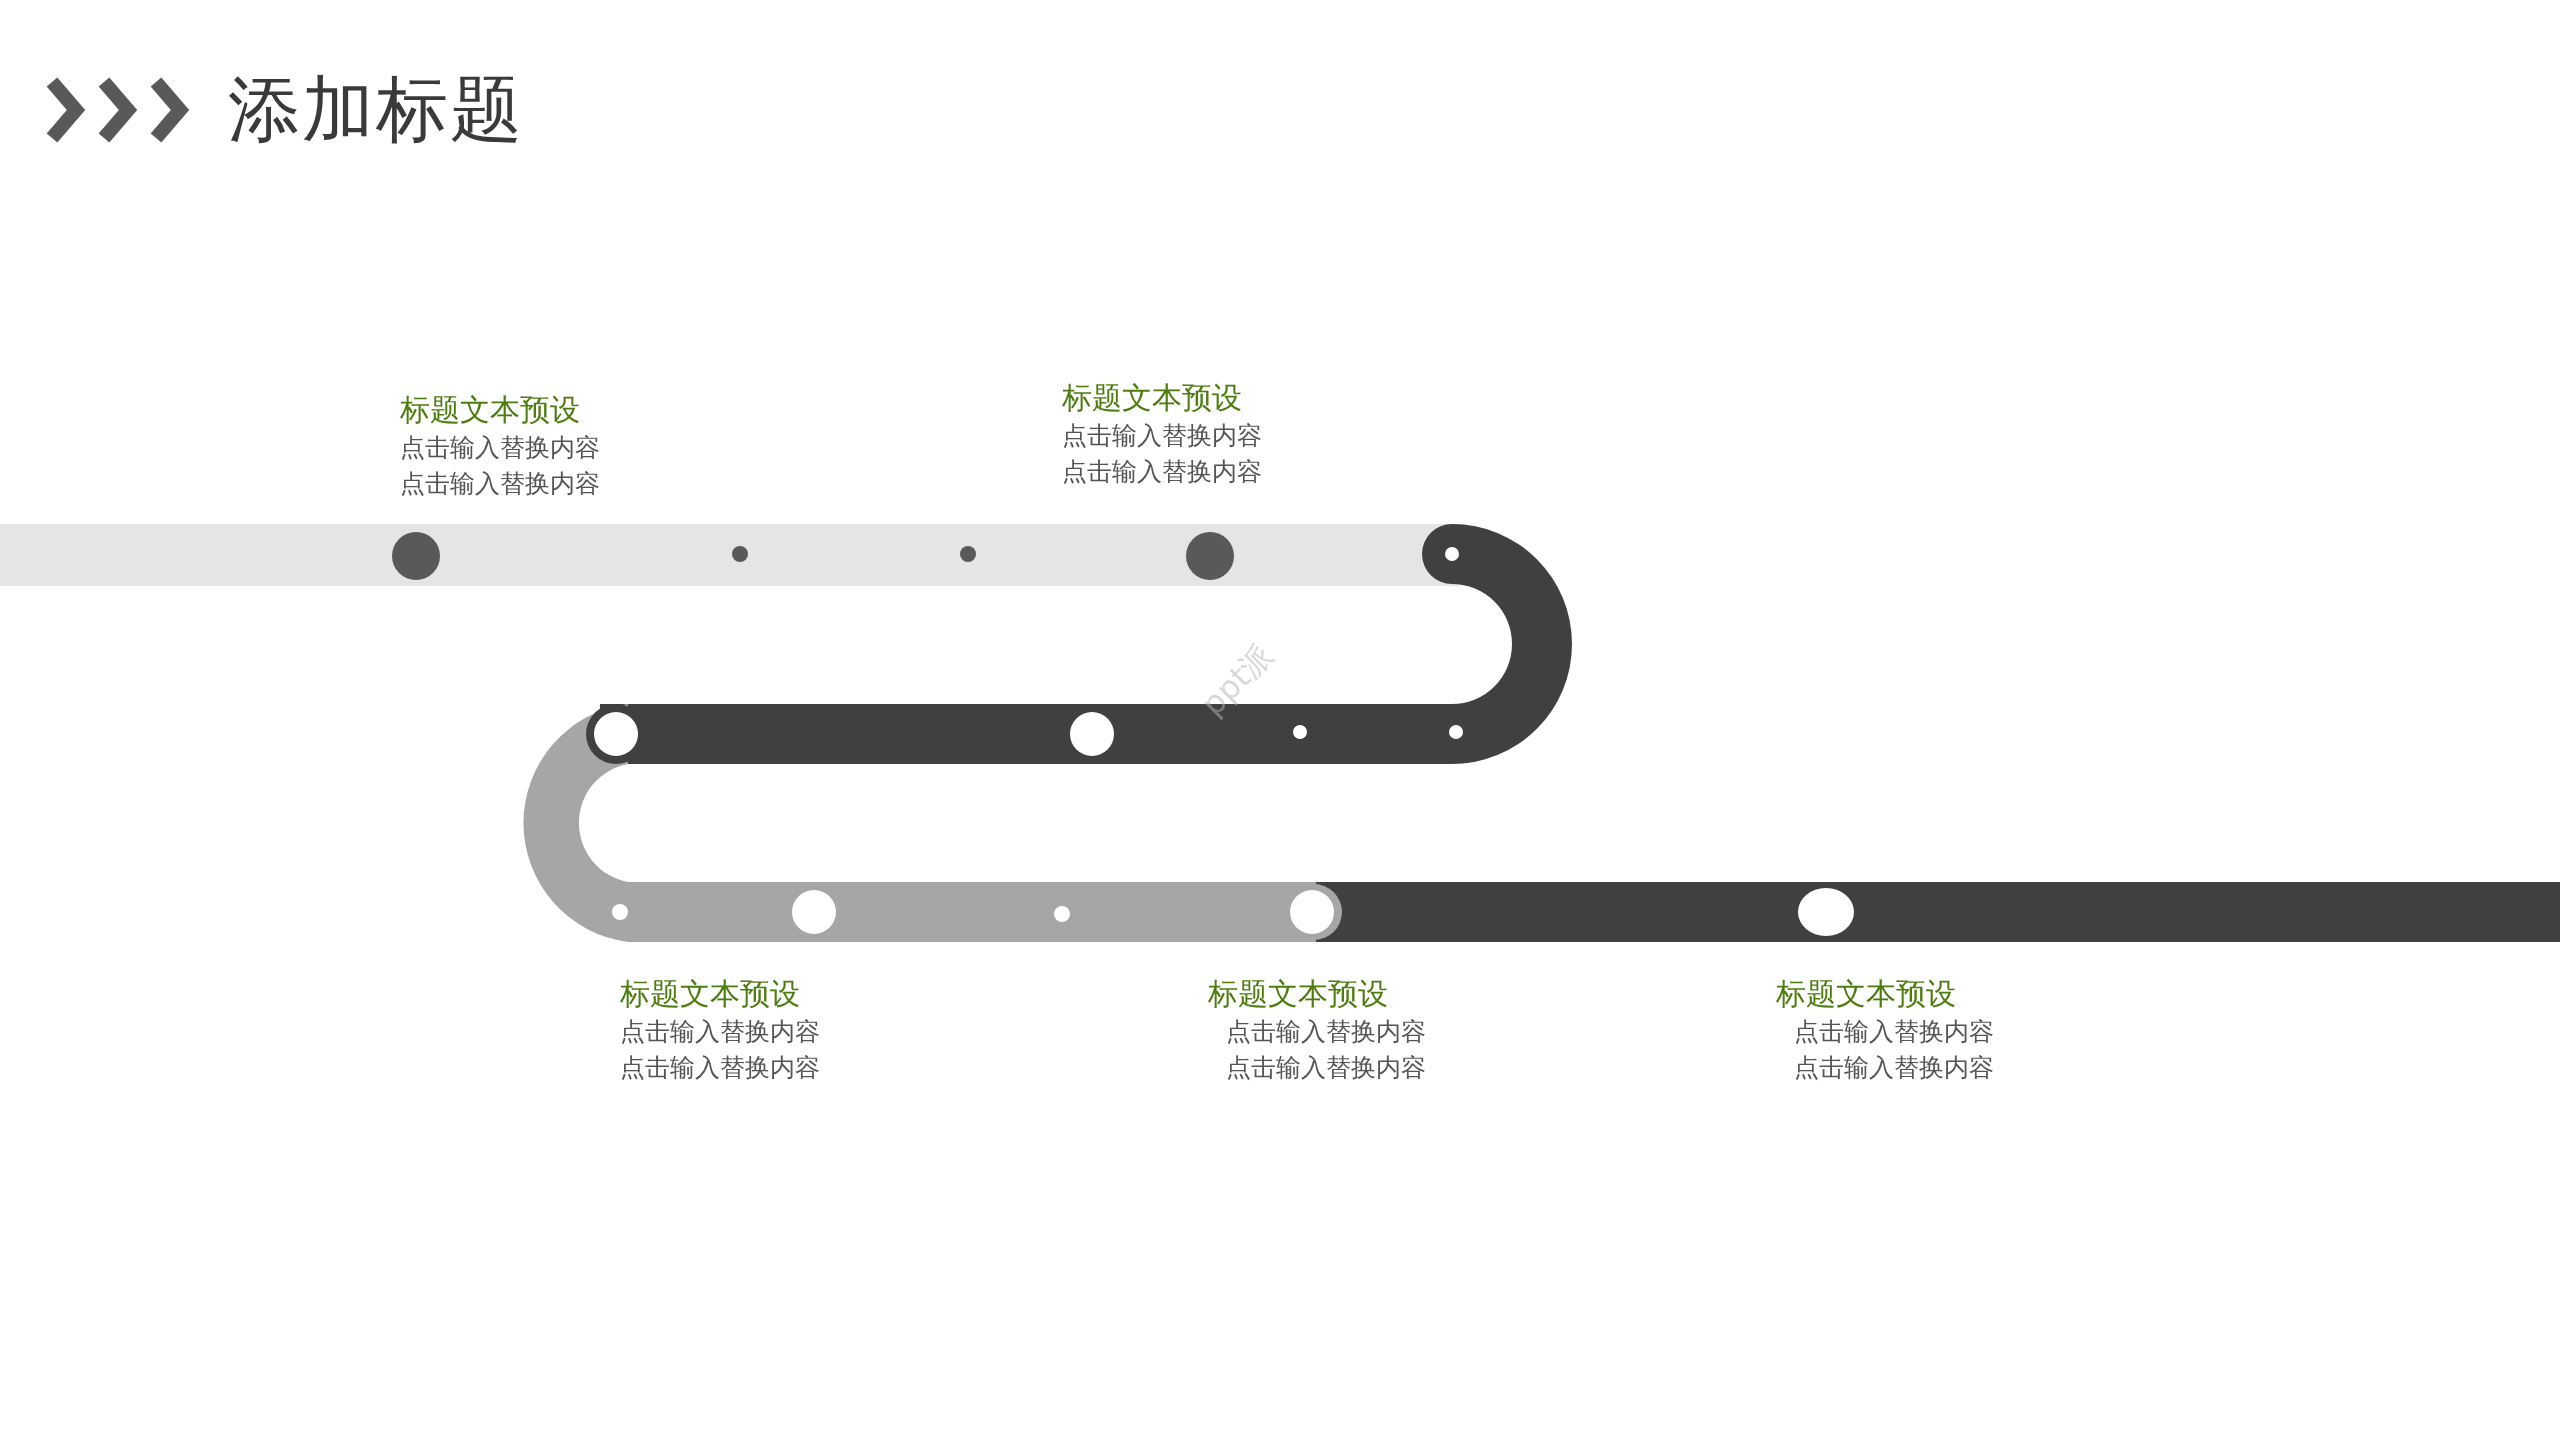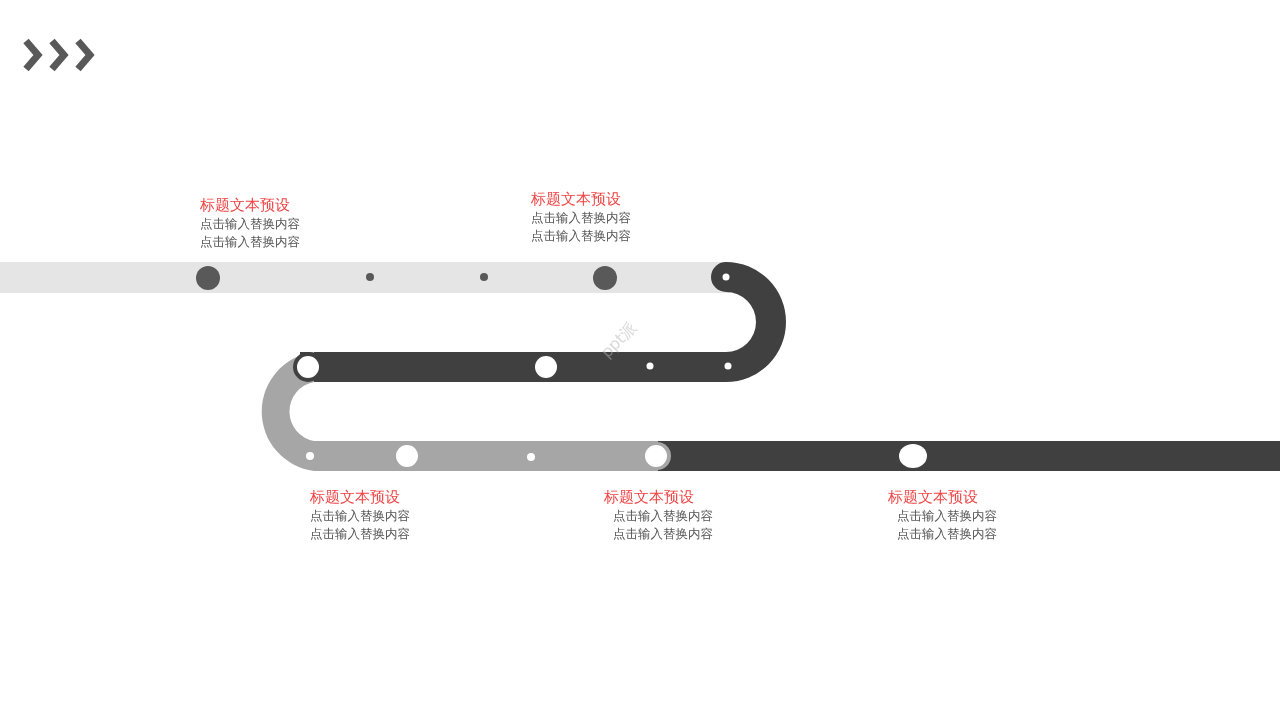--- a/index.html
+++ b/index.html
@@ -3,36 +3,37 @@
 <meta charset="utf-8">
 <style>
   html, body { margin:0; padding:0; background:#ffffff; }
   body { width:1280px; height:720px; position:relative; overflow:hidden;
          font-family:"DejaVu Serif","Liberation Serif",serif; color:#3f3f3f; }
   .header { position:absolute; left:20px; top:30px; height:50px; display:flex; align-items:center; }
   .chev { width:86px; height:44px; }
   .title { margin-left:8px; font-size:36px; color:#3a3a3a; letter-spacing:1px; }
   svg.road { position:absolute; left:0; top:0; }
   .label { position:absolute; }
-  .label .h { font-size:15px; color:#ef4444; line-height:20px; }
+  .label .h { font-size:15px; color:#4d7c0f; line-height:20px; }
   .label .d { font-size:12.5px; color:#555; line-height:18px; }
   .watermark { position:absolute; left:598px; top:330px; font-size:16px; color:rgba(180,180,180,0.5);
                transform:rotate(-45deg); font-family:"DejaVu Sans",sans-serif; }
 </style>
 </head>
 <body>
 
 <div class="header">
   <svg class="chev" viewBox="0 0 86 44">
     <g fill="none" stroke="#595959" stroke-width="7" stroke-linejoin="miter">
       <polyline points="6,8 18,22 6,36"></polyline>
       <polyline points="32,8 44,22 32,36"></polyline>
       <polyline points="58,8 70,22 58,36"></polyline>
     </g>
   </svg>
+  <div class="title">添加标题</div>
 </div>
 
 <svg class="road" width="1280" height="720">
 
   <rect x="0" y="262" width="730" height="31" fill="#e5e5e5"></rect>
 
   <path d="M726,262 A60,60 0 0 1 726,382 L300,382 L300,352 L726,352 A30,30 0 0 0 726,292 A15,15 0 0 1 726,262 Z" fill="#404040"></path>
 
   <path d="M314,352 A60,60 0 0 0 314,471 L662,471 L662,441 L314,441 A30,30 0 0 1 314,382 L314,352 Z" fill="#a6a6a6"></path>
   <circle cx="308" cy="367" r="15" fill="#404040"></circle>

